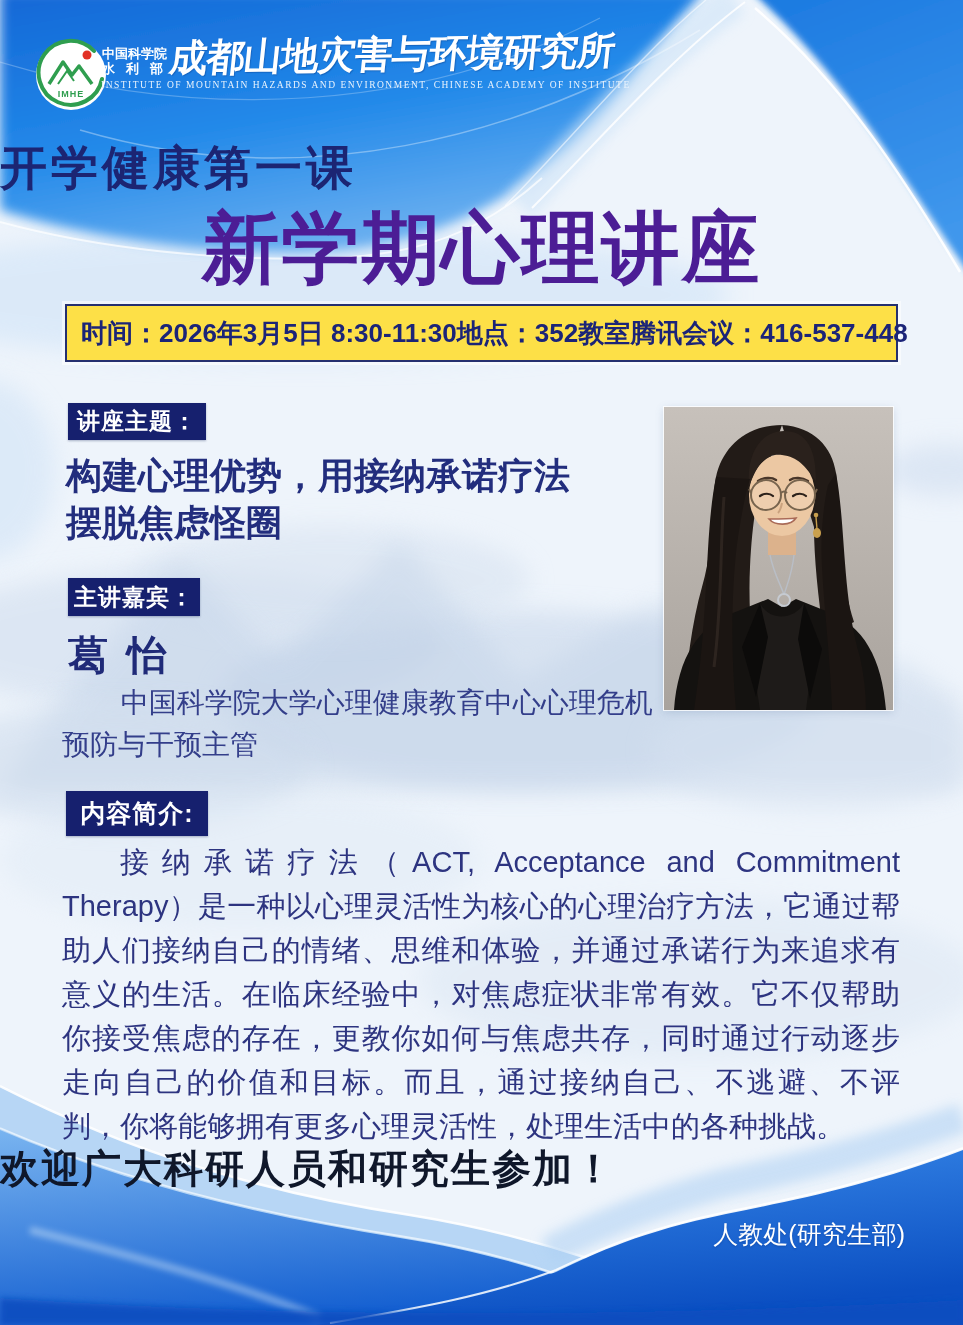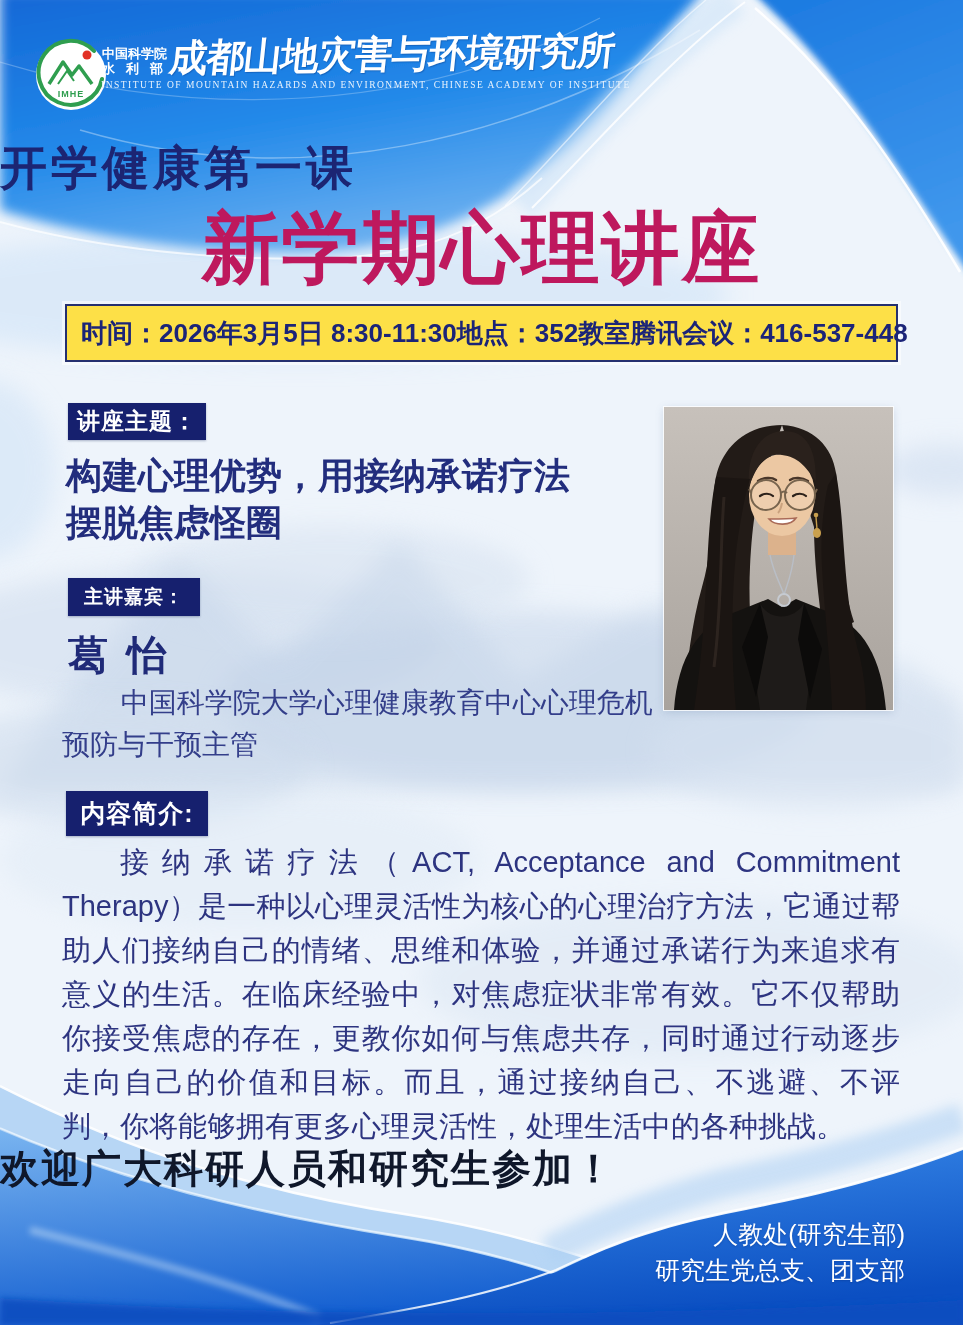--- a/index.html
+++ b/index.html
@@ -29,40 +29,40 @@
 
   
   .subtitle{
     left:0;top:137px;width:963px;text-align:left;
     font-family:"Liberation Serif","DejaVu Serif",serif;
     font-size:47px;font-weight:bold;color:#1c2573;letter-spacing:4px;
   }
   .main-title{
     left:0;top:197px;width:963px;text-align:center;
     font-family:"Liberation Serif","DejaVu Serif",serif;
-    font-size:78px;font-weight:bold;color:#be185d;letter-spacing:2px;
+    font-size:78px;font-weight:bold;color:#4c1d95;letter-spacing:2px;
   }
 
   
   .info-bar{
     left:65px;top:304px;width:833px;height:58px;box-sizing:border-box;
     background:#fde047;border:2px solid #25306f;
     box-shadow:0 0 0 3px rgba(255,255,255,.55);
     display:flex;align-items:center;justify-content:space-between;
     padding:0 14px;font-size:26px;font-weight:bold;color:#1b2478;white-space:nowrap;
   }
 
   
   .chip{
     background:#16206e;color:#ffffff;font-weight:bold;
     display:flex;align-items:center;justify-content:center;
     letter-spacing:1px;box-shadow:0 1px 2px rgba(10,25,80,.3);
   }
   .chip-topic{left:68px;top:403px;width:138px;height:37px;font-size:23px;}
-  .chip-speaker{left:68px;top:578px;width:132px;height:38px;font-size:19px;}
+  .chip-speaker{left:68px;top:578px;width:132px;height:38px;font-size:23px;}
   .chip-summary{left:66px;top:791px;width:142px;height:45px;font-size:25px;}
 
   
   .topic{left:66px;top:452px;width:600px;font-size:36px;font-weight:bold;
          color:#222d7d;line-height:47px;}
 
   
   .speaker-name{left:68px;top:628px;font-size:40px;font-weight:bold;color:#1f2a78;word-spacing:8px;}
   .speaker-affil{left:62px;top:682px;width:610px;font-size:28px;color:#333e8a;line-height:42px;}
   .speaker-affil .indent{text-indent:2.1em;}
@@ -256,16 +256,15 @@
       <path d="M60,90 C56,140 58,200 50,260" stroke="#3a2f28" stroke-width="3" opacity="0.6" fill="none"></path>
     </svg>
   </div>
 
   <div class="layer chip chip-summary">内容简介:</div>
   <div class="layer summary-body">接纳承诺疗法（ACT, Acceptance and Commitment Therapy）是一种以心理灵活性为核心的心理治疗方法，它通过帮助人们接纳自己的情绪、思维和体验，并通过承诺行为来追求有意义的生活。在临床经验中，对焦虑症状非常有效。它不仅帮助你接受焦虑的存在，更教你如何与焦虑共存，同时通过行动逐步走向自己的价值和目标。而且，通过接纳自己、不逃避、不评判，你将能够拥有更多心理灵活性，处理生活中的各种挑战。</div>
 
   <div class="layer welcome">欢迎广大科研人员和研究生参加！</div>
   <div class="layer signature">
     <div>人教处(研究生部)</div>
-    <div>研究生党总支、团支部</div>
   </div>
 
 </div>
 
 </body></html>

